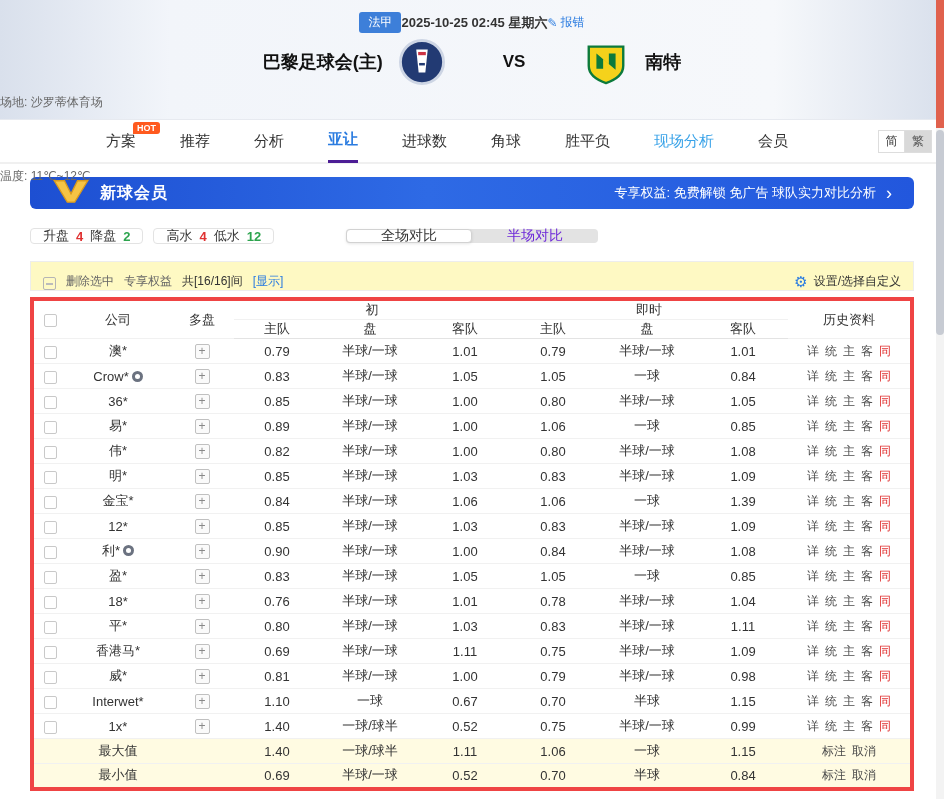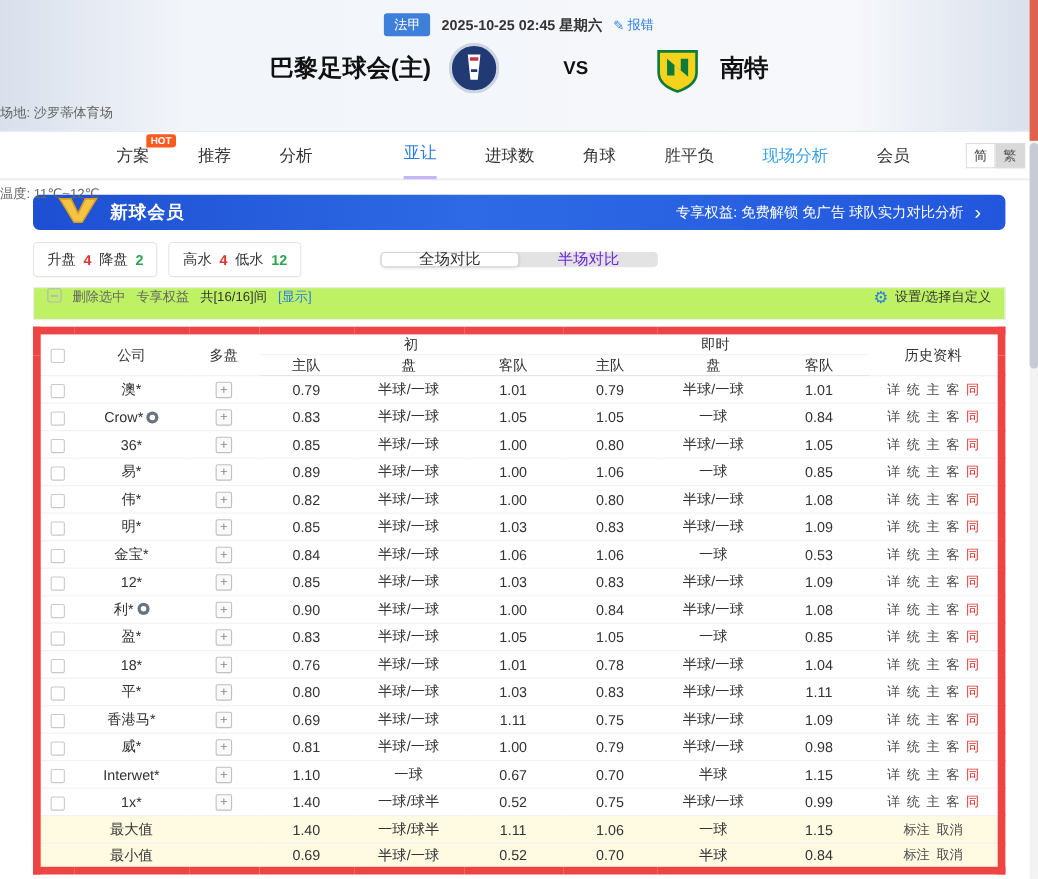--- a/index.html
+++ b/index.html
@@ -1,70 +1,70 @@
 <!DOCTYPE html>
 <html><head>
 <meta charset="utf-8">
 <style>
   *{margin:0;padding:0;box-sizing:border-box;}
   html,body{width:944px;height:799px;}
   body{font-family:"Liberation Sans","DejaVu Sans",sans-serif;background:#fff;color:#333;position:relative;overflow:hidden;}
 
   
   .match-header{height:120px;background:linear-gradient(90deg,#d9e0ec 0%,#f2f5fa 18%,#f6f8fb 82%,#d9e0ec 100%);padding-top:12px;border-bottom:1px solid #e7eaf0;}
-  .mh-top{display:flex;justify-content:center;align-items:center;gap:10px;font-size:13px;}
+  .mh-top{display:flex;justify-content:center;align-items:center;font-size:13px;}
   .league-badge{background:#3d7fd9;color:#fff;font-size:12px;padding:2px 9px;border-radius:3px;}
   .mh-date{font-weight:700;color:#333;}
   .report{color:#2b7ce0;font-size:12px;display:flex;align-items:center;gap:3px;cursor:pointer;}
   .mh-teams{display:flex;justify-content:center;align-items:center;gap:58px;margin-top:6px;}
   .team{display:flex;align-items:center;gap:16px;}
-  .team-name{font-size:22px;font-weight:700;color:#111;}
+  .team-name{font-size:18px;font-weight:700;color:#111;}
   .vs{font-size:17px;font-weight:700;color:#111;}
   .logo svg{display:block;}
   .mh-meta{display:flex;justify-content:flex-end;gap:20px;font-size:12px;color:#666;margin-top:9px;flex-direction:column;}
 
   
   .nav{height:44px;background:#fff;border-bottom:2px solid #f0f0f0;display:flex;align-items:center;position:relative;}
   .tabs{display:flex;gap:44px;margin-left:106px;}
   .tab{font-size:15px;color:#333;position:relative;cursor:pointer;height:44px;display:flex;align-items:center;white-space:nowrap;}
-  .tab.active{color:#2b7ce0;font-weight:400;border-bottom:3px solid #c4b5fd;margin-left:39px;}
+  .tab.active{color:#2b7ce0;font-weight:700;border-bottom:3px solid #4c1d95;}
   .tab.live-hl{color:#38a2e8;}
   .hot{position:absolute;top:3px;right:-24px;background:#ff5a1e;color:#fff;font-size:9px;font-weight:700;padding:1px 4px;border-radius:3px 3px 3px 0;}
   .lang{position:absolute;right:12px;display:flex;}
   .lang .lbtn{width:27px;height:23px;font-size:12px;border:1px solid #ddd;background:#fff;color:#333;cursor:pointer;display:flex;align-items:center;justify-content:center;}
   .lang .trad{background:#d9d9d9;color:#555;border-left:none;}
 
   
   .banner{margin:13px 30px 0;height:32px;border-radius:6px;background:linear-gradient(90deg,#1d4fd2,#2e6ae5 45%,#2257dd);display:flex;align-items:center;padding:0 22px;color:#fff;}
   .banner-title{font-size:16px;font-weight:700;margin-left:10px;letter-spacing:1px;}
   .banner-right{margin-left:auto;font-size:13px;display:flex;align-items:center;gap:10px;cursor:pointer;}
   .banner-arrow{font-size:18px;line-height:1;}
 
   
   .filter-row{margin:12px 30px 0;position:relative;height:30px;display:flex;align-items:center;gap:10px;}
-  .pill{display:flex;align-items:center;gap:7px;background:#fff;border:1px solid #e3e3e3;border-radius:4px;height:32px;padding:0 12px;font-size:13px;cursor:pointer;}
+  .pill{display:flex;align-items:center;gap:7px;background:#fff;border:1px solid #e3e3e3;border-radius:4px;height:16px;padding:0 12px;font-size:13px;cursor:pointer;}
   .cnt-up{color:#e03131;font-weight:700;}
   .cnt-down{color:#2da44e;font-weight:700;}
   .toggle{position:absolute;left:50%;transform:translateX(-50%);display:flex;background:#e3e3e3;border-radius:4px;}
   .seg{width:126px;height:14px;display:flex;align-items:center;justify-content:center;font-size:14px;cursor:pointer;}
   .seg.active{background:#fff;border:1px solid #d2d2d2;color:#333;border-radius:4px;box-shadow:0 1px 3px rgba(0,0,0,.1);}
   .seg.inactive{color:#6d28d9;}
 
   
-  .toolbar{margin:10px 30px 0;height:30px;border:1px solid #ededed;background:#bef264;display:flex;align-items:flex-start;padding:0 12px;font-size:12px;color:#666;gap:10px;}
+  .toolbar{margin:10px 30px 0;height:30px;border:1px solid #ededed;background:#fef9c3;display:flex;align-items:flex-end;padding:0 12px;font-size:12px;color:#666;gap:10px;}
   .cb-dash{width:13px;height:13px;border:1px solid #b5b5b5;border-radius:2px;position:relative;cursor:pointer;}
   .cb-dash::after{content:"";position:absolute;left:2px;right:2px;top:5px;height:2px;background:#bbb;}
   .tb-link{cursor:pointer;}
   .count{color:#333;}
   .show{color:#2b7ce0;cursor:pointer;}
   .toolbar-right{margin-left:auto;display:flex;align-items:center;gap:6px;color:#333;cursor:pointer;}
   .gear{color:#2b7ce0;font-size:15px;line-height:1;}
 
   
-  table.odds{margin:6px 30px 0;width:884px;border:7px solid #ef4444;border-collapse:collapse;table-layout:fixed;font-size:13px;}
+  table.odds{margin:6px 30px 0;width:884px;border:4px solid #ef4444;border-collapse:collapse;table-layout:fixed;font-size:13px;}
   th,td{border-bottom:1px solid #f1f1f1;text-align:center;font-weight:400;color:#333;padding:0;}
   thead th{height:17px;font-size:13px;color:#333;}
   thead tr:last-child th{border-bottom:1px solid #e3e3e3;}
   tbody td{height:25px;}
   .cb{width:13px;height:13px;border:1px solid #c9c9c9;border-radius:2px;display:inline-block;vertical-align:middle;background:#fff;cursor:pointer;}
   .plus{width:15px;height:15px;border:1px solid #c0c0c0;border-radius:2px;display:inline-flex;align-items:center;justify-content:center;color:#888;font-size:12px;line-height:1;cursor:pointer;background:#fafafa;}
   .hist a{color:#4a4a4a;margin:0 3px;font-size:12px;text-decoration:none;cursor:pointer;}
   .hist a.same{color:#e03131;}
   .eye{display:inline-block;width:11px;height:11px;border-radius:50%;background:#6b7280;vertical-align:-1px;margin-left:3px;position:relative;}
   .eye::after{content:"";position:absolute;left:3px;top:3px;width:5px;height:5px;background:#fff;border-radius:50%;}
@@ -307,21 +307,21 @@
         </tr>
         <tr>
           <td><span class="cb"></span></td>
           <td>金宝*</td>
           <td><span class="plus">+</span></td>
           <td>0.84</td>
           <td>半球/一球</td>
           <td>1.06</td>
           <td>1.06</td>
           <td>一球</td>
-          <td>0.53</td>
+          <td>1.39</td>
           <td class="hist"><a>详</a><a>统</a><a>主</a><a>客</a><a class="same">同</a></td>
         </tr>
         <tr>
           <td><span class="cb"></span></td>
           <td>12*</td>
           <td><span class="plus">+</span></td>
           <td>0.85</td>
           <td>半球/一球</td>
           <td>1.03</td>
           <td>0.83</td>

